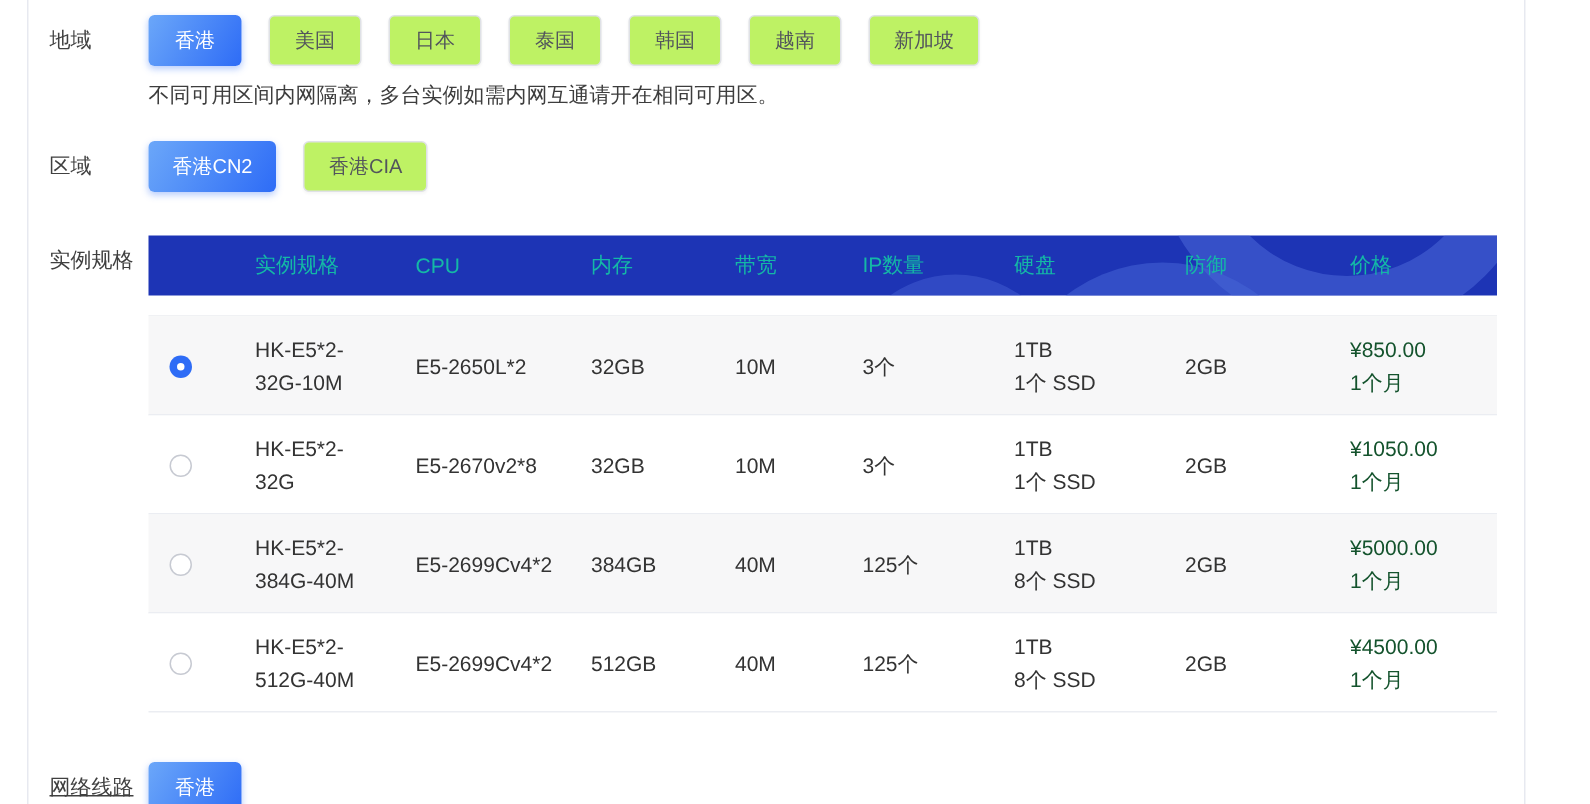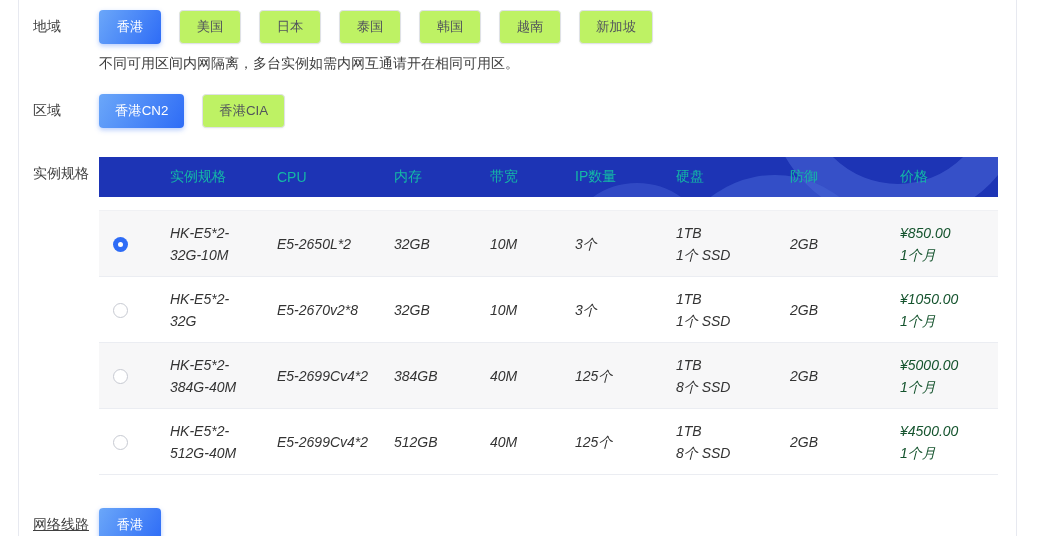--- a/index.html
+++ b/index.html
@@ -37,21 +37,21 @@
     background:#1d34b5; color:#14b8a6; overflow:hidden; }
   .plan-header .hcell { position:relative; z-index:2; }
   .deco { position:absolute; border-radius:50%; z-index:1; }
   .deco1 { width:260px; height:260px; right:-30px; top:-195px;
     border:38px solid rgba(86,116,224,0.45); }
   .deco2 { width:210px; height:210px; right:118px; top:18px;
     background:rgba(70,100,214,0.55); }
   .deco3 { width:150px; height:150px; right:286px; top:26px;
     border:26px solid rgba(86,116,224,0.35); }
 
-  .plan-rows { margin-top:13px; border-top:1px solid #f0f1f4;font-style:italic; }
+  .plan-rows { margin-top:13px; border-top:1px solid #f0f1f4; }
   .plan-row { min-height:66px; align-items:center; border-bottom:1px solid #ebedf2;
     cursor:pointer; line-height:22px; background:#fff; }
   .plan-row.shade { background:#f7f7f8; }
   .cell { }
   .radio-cell { padding-left:14px; }
   .radio { display:inline-block; width:15px; height:15px; border-radius:50%;
     border:1px solid #c7cad2; background:#fff; position:relative; vertical-align:middle; }
   .radio.checked { border:none; background:#2e6cf6; }
   .radio.checked::after { content:""; position:absolute; left:5px; top:5px;
     width:5px; height:5px; border-radius:50%; background:#fff; }

